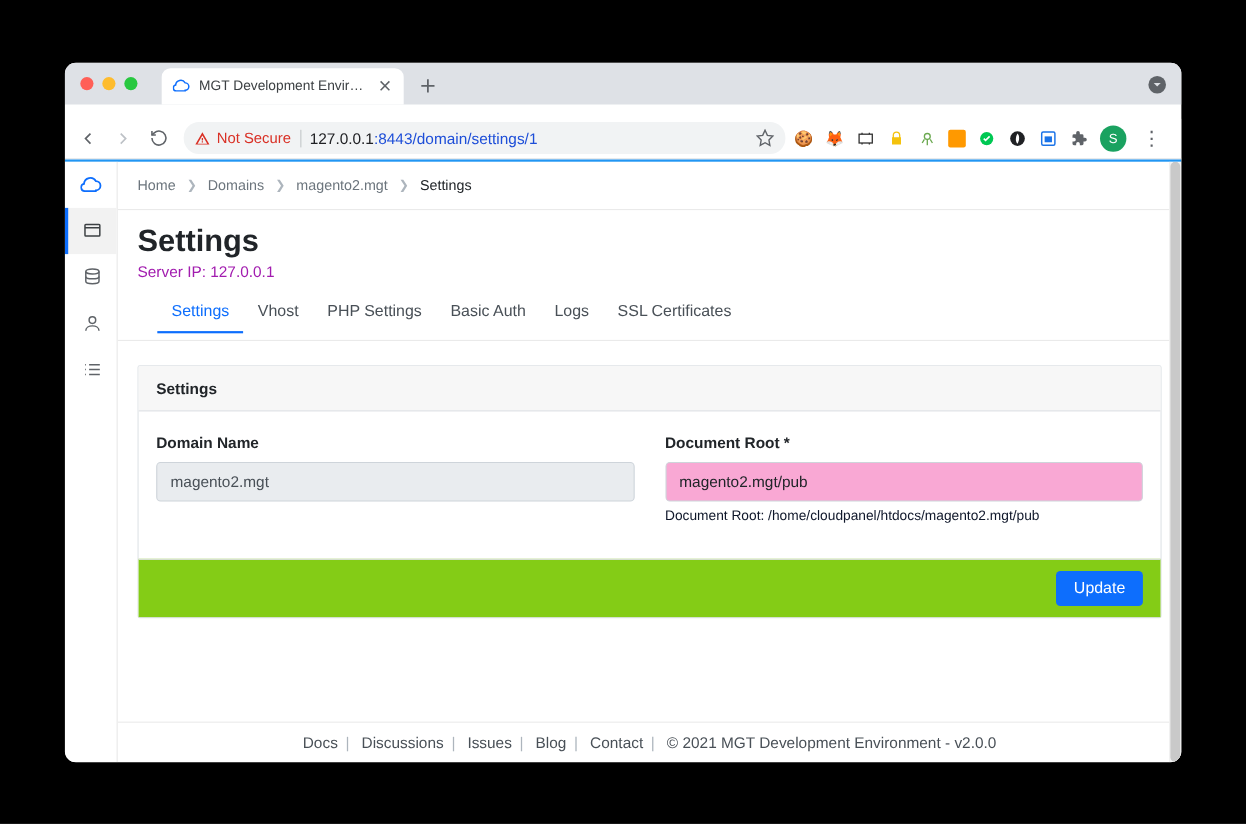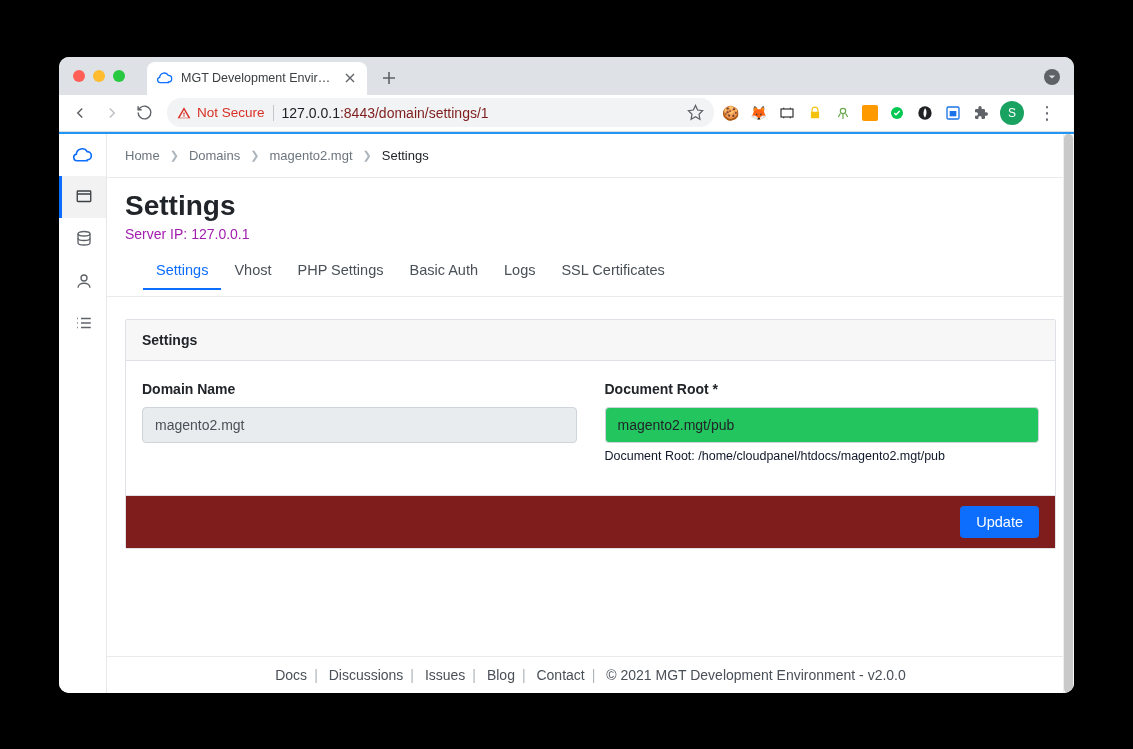--- a/index.html
+++ b/index.html
@@ -71,20 +71,21 @@
       font-size: 10px;
     }
     .addr-bar {
       background: #fff;
       height: 37px;
       border-bottom: 1px solid #dadce0;
       display: flex;
       align-items: center;
       padding: 0 6px;
       gap: 2px;
+      margin-top: 13px;
     }
     .nav-btn {
       width: 30px; height: 30px;
       display: flex; align-items: center; justify-content: center;
       color: #5f6368; border-radius: 50%; cursor: pointer;
     }
     .nav-btn.disabled { color: #bdc1c6; cursor: default; }
     .omnibox {
       flex: 1;
       height: 29px;
@@ -93,21 +94,21 @@
       display: flex;
       align-items: center;
       padding: 0 10px;
       margin: 0 6px;
       font-size: 14px;
       color: #202124;
       gap: 8px;
     }
     .omnibox .secure { color: #d93025; font-size: 13.5px; display:flex; align-items:center; gap:6px;}
     .omnibox .divider { width:1px; height:16px; background:#c4c7c9; }
-    .omnibox .url .gray { color: #7f1d1d; }
+    .omnibox .url .gray { color: #1d4ed8; }
     .omnibox .star { margin-left:auto; color:#5f6368; }
     .ext-row { display:flex; align-items:center; gap:10px; padding-right:8px;}
     .ext-icon { width:18px; height:18px; display:flex; align-items:center; justify-content:center; font-size:14px;}
     .avatar-circle { width:24px; height:24px; border-radius:50%; background:#1aa260; color:#fff; display:flex; align-items:center; justify-content:center; font-size:12px; font-weight:500;}
     .kebab { color:#5f6368; font-size:18px; padding:0 4px; }
 
     
     .page {
       flex: 1;
       display: flex;
@@ -194,26 +195,26 @@
     .panel-body {
       padding: 20px 16px 32px;
       display:flex; gap:28px;
     }
     .field { flex:1; }
     .field label { display:block; font-size:14px; font-weight:600; color:#212529; margin-bottom:10px;}
     .field input {
       width:100%; height:36px;
       border:1px solid #ced4da; border-radius:4px;
       padding: 0 12px; font-size:14px;
-      color:#212529; background:#22c55e;
+      color:#212529; background:#f9a8d4;
     }
     .field input[readonly]{ background:#e9ecef; color:#495057;}
     .field .hint { font-size:12.5px; color:#0f172a; margin-top:6px;}
     .panel-footer {
-      background:#7f1d1d;
+      background:#84cc16;
       border-top:1px solid #dee2e6;
       padding: 10px 16px;
       display:flex; justify-content:flex-end;
     }
     .btn-primary {
       background:#0d6efd; color:#fff;
       border:none; border-radius:4px;
       padding: 8px 16px; font-size:14.5px; font-weight:500;
       cursor:pointer;
     }

